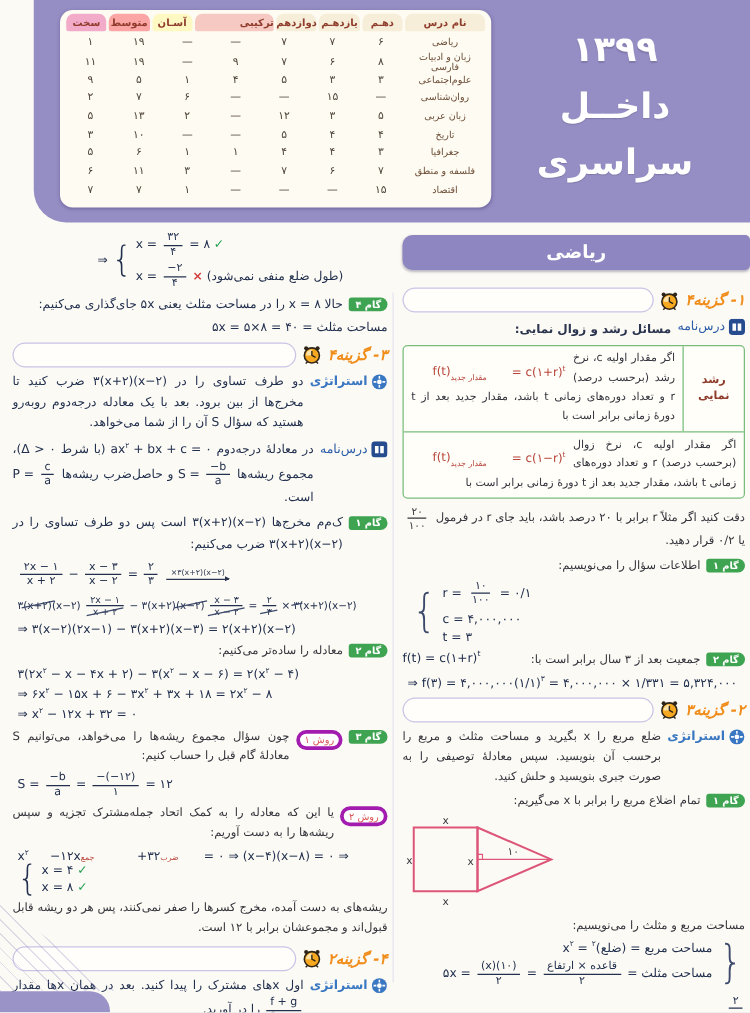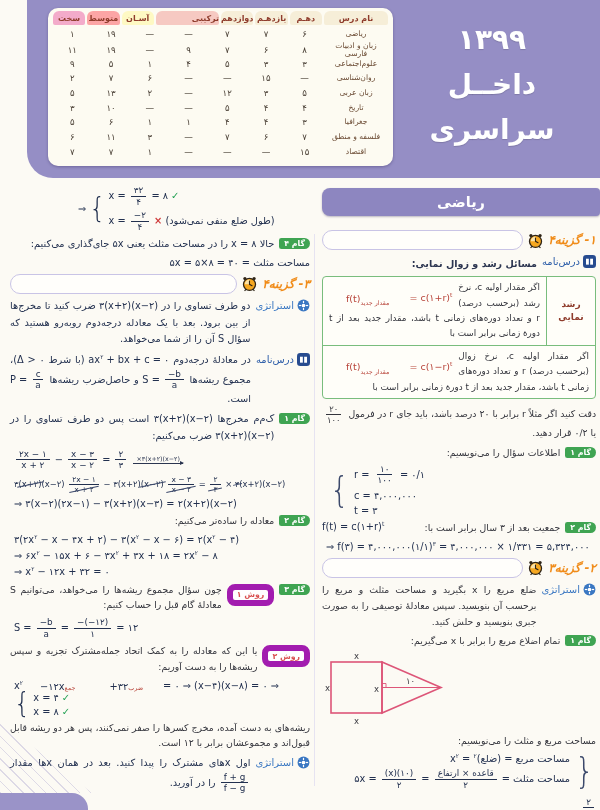--- a/index.html
+++ b/index.html
@@ -36,23 +36,23 @@
 
   
   .qhead{display:flex;direction:rtl;align-items:center;gap:4px;margin:6px 0 4px;}
   .qtitle{color:#f08c1a;font-weight:bold;font-size:12px;white-space:nowrap;font-style:italic;}
   .qbox{flex:1;height:18px;border:1.5px solid #c9c4e6;border-radius:10px;background:#fffefb;}
   .clock{flex:none;display:inline-flex;}
 
   
   .steprow{display:flex;direction:rtl;gap:5px;align-items:flex-start;margin-top:4px;}
   .stepb{flex:none;background:#3fa452;color:#fff;border-radius:3px 7px 7px 3px;padding:1px 5px;font-size:7.8px;font-weight:bold;margin-top:2px;white-space:nowrap;}
-  .methb{flex:none;color:#d95252;border:6px solid #a21caf;border-radius:8px;padding:0.5px 4px;font-size:7.8px;font-weight:bold;background:#fff;margin-top:2px;white-space:nowrap;}
+  .methb{flex:none;color:#d95252;border:3px solid #a21caf;border-radius:8px;padding:0.5px 4px;font-size:7.8px;font-weight:normal;background:#fff;margin-top:2px;white-space:nowrap;}
   .lessonb{flex:none;display:inline-flex;align-items:center;gap:3px;color:#2b5ca8;font-weight:normal;font-size:10px;margin-top:1px;white-space:nowrap;text-align:center;}
-  .stratb{flex:none;display:inline-flex;align-items:center;gap:3px;color:#3a77c2;font-weight:normal;font-size:10px;margin-top:1px;white-space:nowrap;}
+  .stratb{flex:none;display:inline-flex;align-items:center;gap:3px;color:#3a77c2;font-weight:bold;font-size:10px;margin-top:1px;white-space:nowrap;}
 
   .ptext{flex:1;font-size:9.3px;line-height:1.7;text-align:justify;direction:rtl;color:#33343c;}
   .ltitle{font-weight:bold;color:#2c3550;font-size:9.6px;margin-top:2px;}
 
   
   .lesson{border:1.2px solid #79bd7d;border-radius:4px;direction:rtl;margin-top:4px;background:#fffef9;}
   .lrow{display:flex;}
   .lrow + .lrow{border-top:1.2px solid #79bd7d;}
   .llabel{width:44px;flex:none;border-left:1.2px solid #79bd7d;display:flex;align-items:center;justify-content:center;color:#8f3c2c;font-weight:bold;font-size:9px;text-align:center;padding:2px;line-height:1.5;}
   .lbody{flex:1;padding:3px 6px;font-size:8.8px;line-height:1.75;text-align:justify;}
@@ -527,20 +527,35 @@
         </span><span class="tx"> = ۰  ⇒  (x−۴)(x−۸) = ۰  ⇒  </span><span class="sysin">
           <span class="brc">{</span>
           <span class="syslines2">
             <span class="sline"><span class="tx">x = ۴ </span><span class="okm">✓</span></span>
             <span class="sline"><span class="tx">x = ۸ </span><span class="okm">✓</span></span>
           </span>
         </span></div>
 
     <div class="ptext" style="margin-top:3px;">ریشه‌های به دست آمده، مخرج کسرها را صفر نمی‌کنند، پس هر دو ریشه قابل قبول‌اند و مجموعشان برابر با ۱۲ است.</div>
 
+    <div class="qhead">
+      <span class="qtitle"><span>۴-</span> <span>گزینه۲</span></span>
+      <span class="clock">
+        <svg width="17" height="17" viewBox="0 0 20 20">
+            <circle cx="4.6" cy="4.2" r="1.9" fill="#2e2417"></circle>
+            <circle cx="15.4" cy="4.2" r="1.9" fill="#2e2417"></circle>
+            <line x1="4.2" y1="18.6" x2="6.4" y2="16.4" stroke="#2e2417" stroke-width="1.4"></line>
+            <line x1="15.8" y1="18.6" x2="13.6" y2="16.4" stroke="#2e2417" stroke-width="1.4"></line>
+            <circle cx="10" cy="11" r="7.1" fill="#f6a821" stroke="#2e2417" stroke-width="1.5"></circle>
+            <path d="M10 11 L10 5.4 A5.6 5.6 0 0 0 4.4 11 Z" fill="#fae2a8"></path>
+            <path d="M10 7.2 V11 L13 12.6" stroke="#2e2417" stroke-width="1.3" fill="none" stroke-linecap="round"></path>
+          </svg>
+      </span>
+      <span class="qbox"></span>
+    </div>
 
     <div class="steprow">
       <span class="stratb">
         <svg width="13" height="13" viewBox="0 0 14 14">
             <circle cx="7" cy="7" r="6.4" fill="#3a77c2"></circle>
             <g stroke="#fff" stroke-width="1.3">
               <line x1="7" y1="2" x2="7" y2="4.4"></line>
               <line x1="7" y1="9.6" x2="7" y2="12"></line>
               <line x1="2" y1="7" x2="4.4" y2="7"></line>
               <line x1="9.6" y1="7" x2="12" y2="7"></line>

